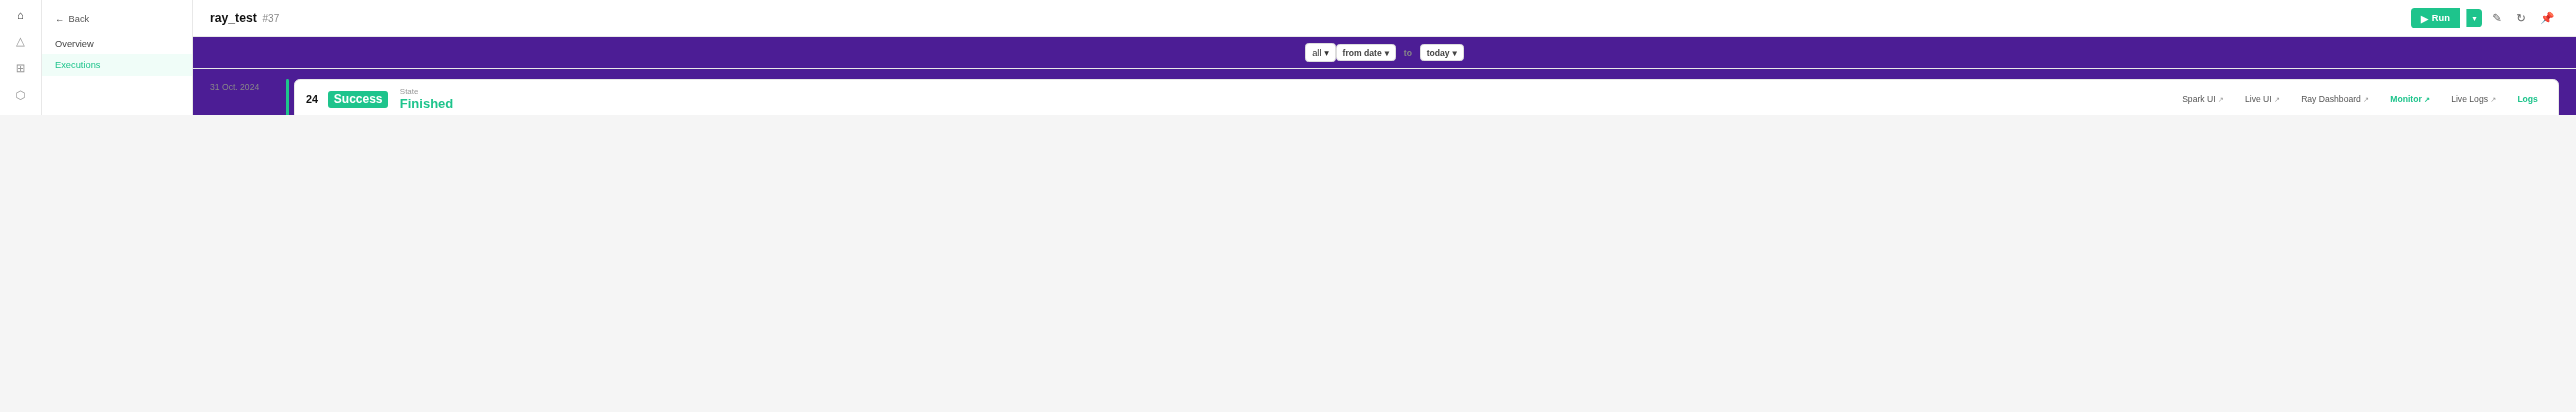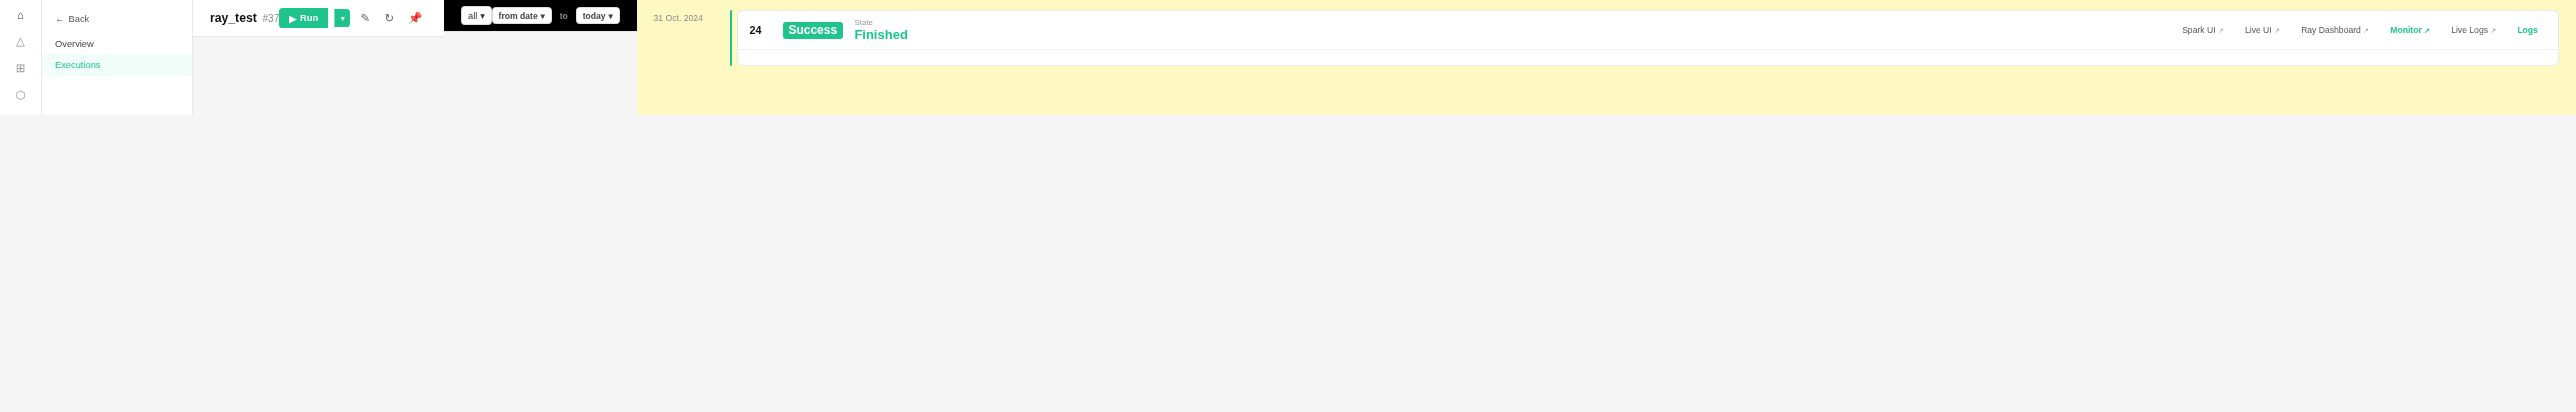--- a/index.html
+++ b/index.html
@@ -65,20 +65,21 @@
     .nav-item.active {
       color: #1ec48c;
       background: #f0fdf8;
       font-weight: 500;
     }
 
     
     .main {
       flex: 1;
       display: flex;
+      flex-direction: column;
       overflow: hidden;
     }
 
     
     .header {
       background: #fff;
       border-bottom: 0.7px solid #e8e8e8;
       padding: 0 17px;
       height: 37px;
       display: flex;
@@ -132,27 +133,27 @@
       border: none;
       cursor: pointer;
       color: #666;
       font-size: 11.5px;
       padding: 2.9px 4.3px;
       border-radius: 2.9px;
     }
 
     
     .toolbar {
-      background: #000000;
+      background: #4c1d95;
       border-bottom: 0.7px solid #e8e8e8;
       padding: 0 17px;
       height: 32px;
       display: flex;
       align-items: center;
-      justify-content: space-between;
+      justify-content: center;
     }
     .filter-select {
       display: flex;
       align-items: center;
       gap: 2.9px;
       font-size: 9.3px;
       color: #333;
       cursor: pointer;
       padding: 2.9px 5.8px;
       border: 0.7px solid #ddd;
@@ -175,42 +176,42 @@
       border-radius: 3.6px;
       padding: 2.9px 5.8px;
       background: #fff;
       cursor: pointer;
     }
 
     
     .content {
       flex: 1;
       padding: 10px 17px;
-      background: #fef9c3;
+      background: #4c1d95;
       overflow-y: auto;
     }
 
     
     .execution-card {
       background: #fff;
       border: 0.7px solid #e8e8e8;
       border-radius: 5.8px;
       overflow: hidden;
     }
     .execution-header {
       display: flex;
       align-items: center;
       padding: 7.2px 11.5px;
       border-bottom: 0.7px solid #f0f0f0;
       gap: 11.5px;
     }
     .exec-id-section {
       display: flex;
       align-items: center;
-      gap: 21px;
+      gap: 10px;
       min-width: 58px;
     }
     .exec-id {
       font-size: 10.8px;
       font-weight: 700;
       color: #111;
     }
     .badge-success {
       background: #1ec48c;
       color: #fff;

